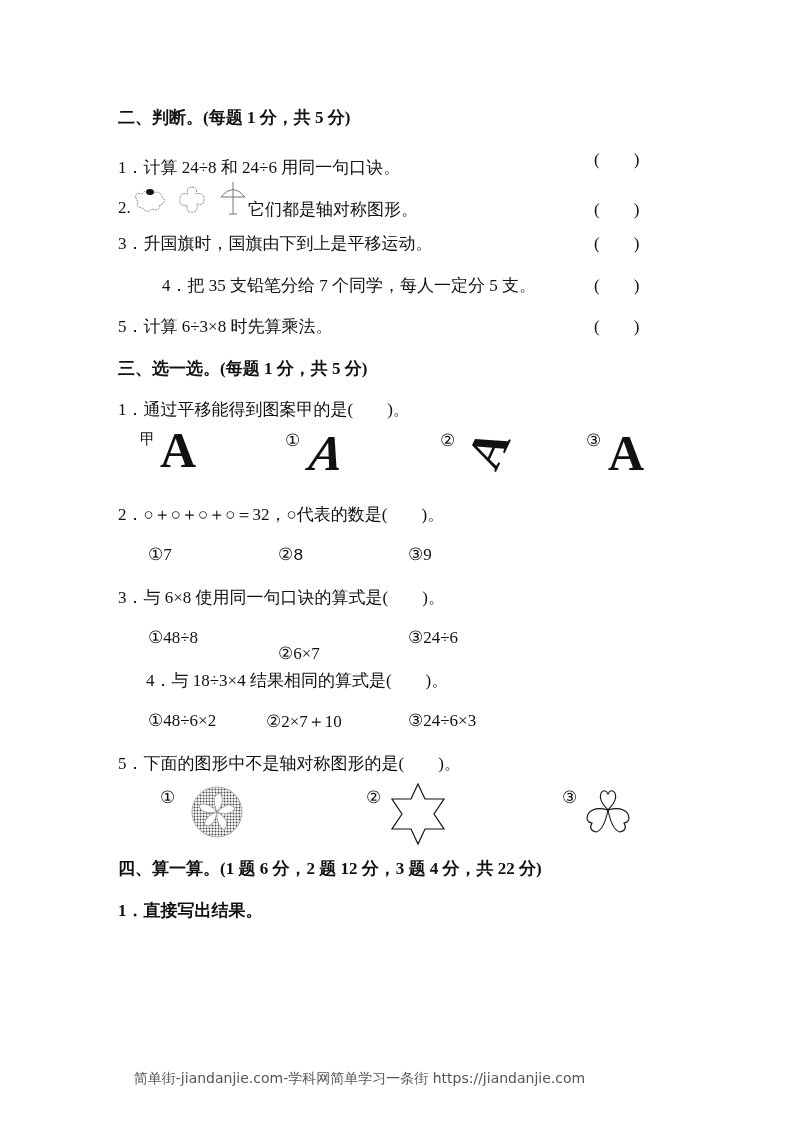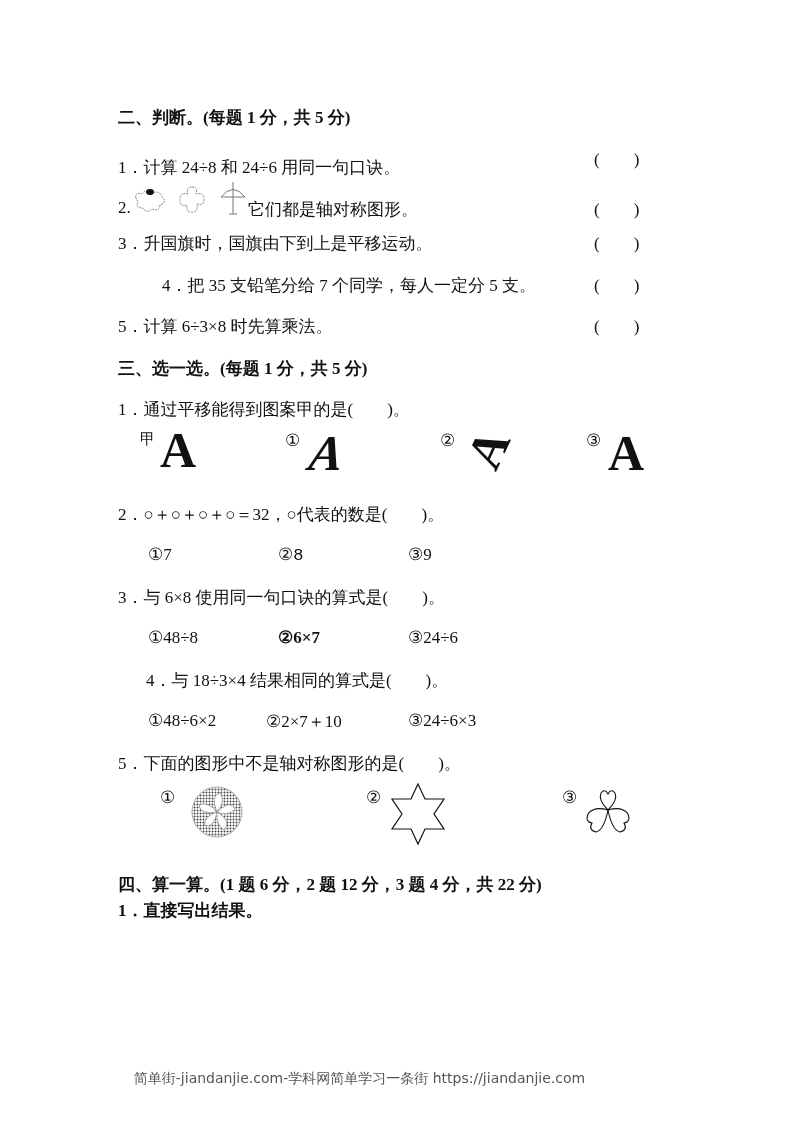--- a/index.html
+++ b/index.html
@@ -62,21 +62,21 @@
 <div class="abs q" style="left:586px;top:430px;">③</div>
 <div class="abs" style="left:608px;top:428px;font-size:50px;font-weight:bold;line-height:1;">A</div>
 
 <div class="abs q" style="left:118px;top:503px;">2．○＋○＋○＋○＝32，○代表的数是(　　)。</div>
 <div class="abs opt" style="left:148px;top:544px;">①7</div>
 <div class="abs opt" style="left:278px;top:544px;font-family:Liberation Mono, monospace;">②8</div>
 <div class="abs opt" style="left:408px;top:544px;">③9</div>
 
 <div class="abs q" style="left:118px;top:586px;">3．与 6×8 使用同一句口诀的算式是(　　)。</div>
 <div class="abs opt" style="left:148px;top:627px;">①48÷8</div>
-<div class="abs opt" style="left:278px;top:627px;font-weight:bold;">②6×7</div>
+<div class="abs opt" style="left:278px;top:643px;">②6×7</div>
 <div class="abs opt" style="left:408px;top:627px;">③24÷6</div>
 
 <div class="abs q" style="left:118px;top:669px;margin-left:28px;">4．与 18÷3×4 结果相同的算式是(　　)。</div>
 <div class="abs opt" style="left:148px;top:710px;">①48÷6×2</div>
 <div class="abs opt" style="left:266px;top:710px;">②2×7＋10</div>
 <div class="abs opt" style="left:408px;top:710px;">③24÷6×3</div>
 
 <div class="abs q" style="left:118px;top:752px;text-align:center;">5．下面的图形中不是轴对称图形的是(　　)。</div>
 
 <div class="abs q" style="left:160px;top:787px;">①</div>
@@ -104,16 +104,16 @@
 
 <div class="abs q" style="left:562px;top:787px;">③</div>
 <svg class="fig" style="left:582px;top:786px;" width="52" height="52">
   <g fill="none" stroke="#111" stroke-width="1.1">
     <path d="M26 24 Q16 14 19 7 Q23 2 26 8 Q29 2 33 7 Q36 14 26 24 Z"></path>
     <path d="M26 24 Q12 20 6 28 Q3 36 10 37 Q6 44 14 46 Q22 44 26 24 Z"></path>
     <path d="M26 24 Q40 20 46 28 Q49 36 42 37 Q46 44 38 46 Q30 44 26 24 Z"></path>
   </g>
 </svg>
 
-<div class="abs h" style="left:118px;top:857px;margin-top:16px;">四、算一算。(1 题 6 分，2 题 12 分，3 题 4 分，共 22 分)</div>
+<div class="abs h" style="left:118px;top:857px;">四、算一算。(1 题 6 分，2 题 12 分，3 题 4 分，共 22 分)</div>
 <div class="abs h" style="left:118px;top:899px;">1．直接写出结果。</div>
 
 <div class="footer">简单街-jiandanjie.com-学科网简单学习一条街 https://jiandanjie.com</div>
 
 </body></html>

